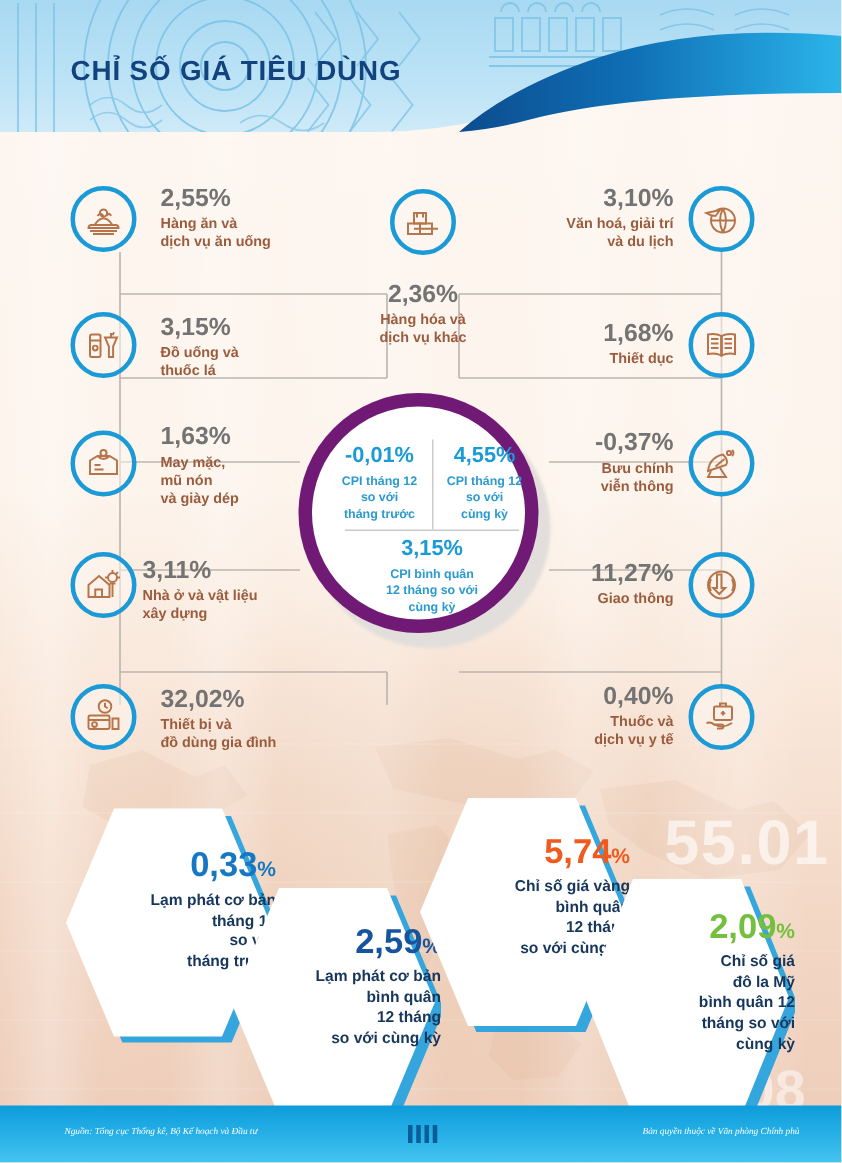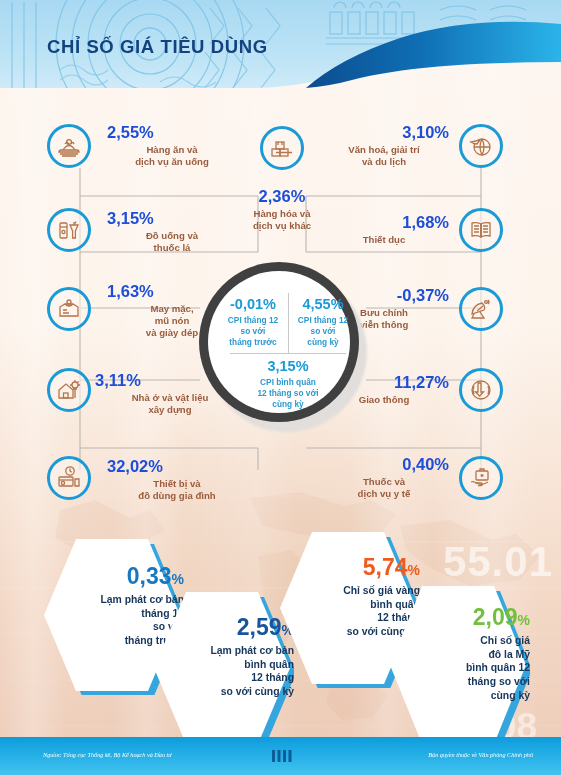--- a/index.html
+++ b/index.html
@@ -77,41 +77,41 @@
   .ring {
     position: absolute;
     width: 44px; height: 44px; border-radius: 50%;
     border: 3.2px solid #1a9ad6;
     background: rgba(253,246,240,0.55);
     display: flex; align-items: center; justify-content: center;
   }
   .ring svg { display: block; }
   .txt { position: absolute; }
   .pct {
-    font-size: 16.5px; font-weight: bold; color: #1d4ed8;
+    font-size: 16.5px; font-weight: bold; color: #737373;
     line-height: 1.08; white-space: nowrap;
   }
   .lbl {
     font-size: 9.6px; font-weight: bold; color: #9a5c3d;
-    line-height: 1.28; margin-top: 2px; white-space: pre-line; text-align: center;
+    line-height: 1.28; margin-top: 2px; white-space: pre-line;
   }
   .t-right { text-align: left; }
   .t-left  { text-align: right; }
   .t-ctr   { text-align: center; }
 
   
   #center-wrap { position: absolute; left: 199px; top: 262px; width: 168px; height: 180px; }
   #center-shadow {
     position: absolute; left: 8px; top: 10px; width: 160px; height: 160px;
     border-radius: 50%; background: #e2dedb; filter: blur(1px);
   }
   #center-outer {
     position: absolute; left: 0px; top: 0px; width: 160px; height: 160px;
     border-radius: 50%;
-    background: #404040;
+    background: #701a75;
   }
   #center-inner {
     position: absolute; left: 9px; top: 9px; width: 142px; height: 142px;
     border-radius: 50%; background: #ffffff;
     display: block;
   }
   #center-vline {
     position: absolute; left: 80px; top: 22px; width: 1px; height: 60px;
     background: #c9c9c9;
   }

